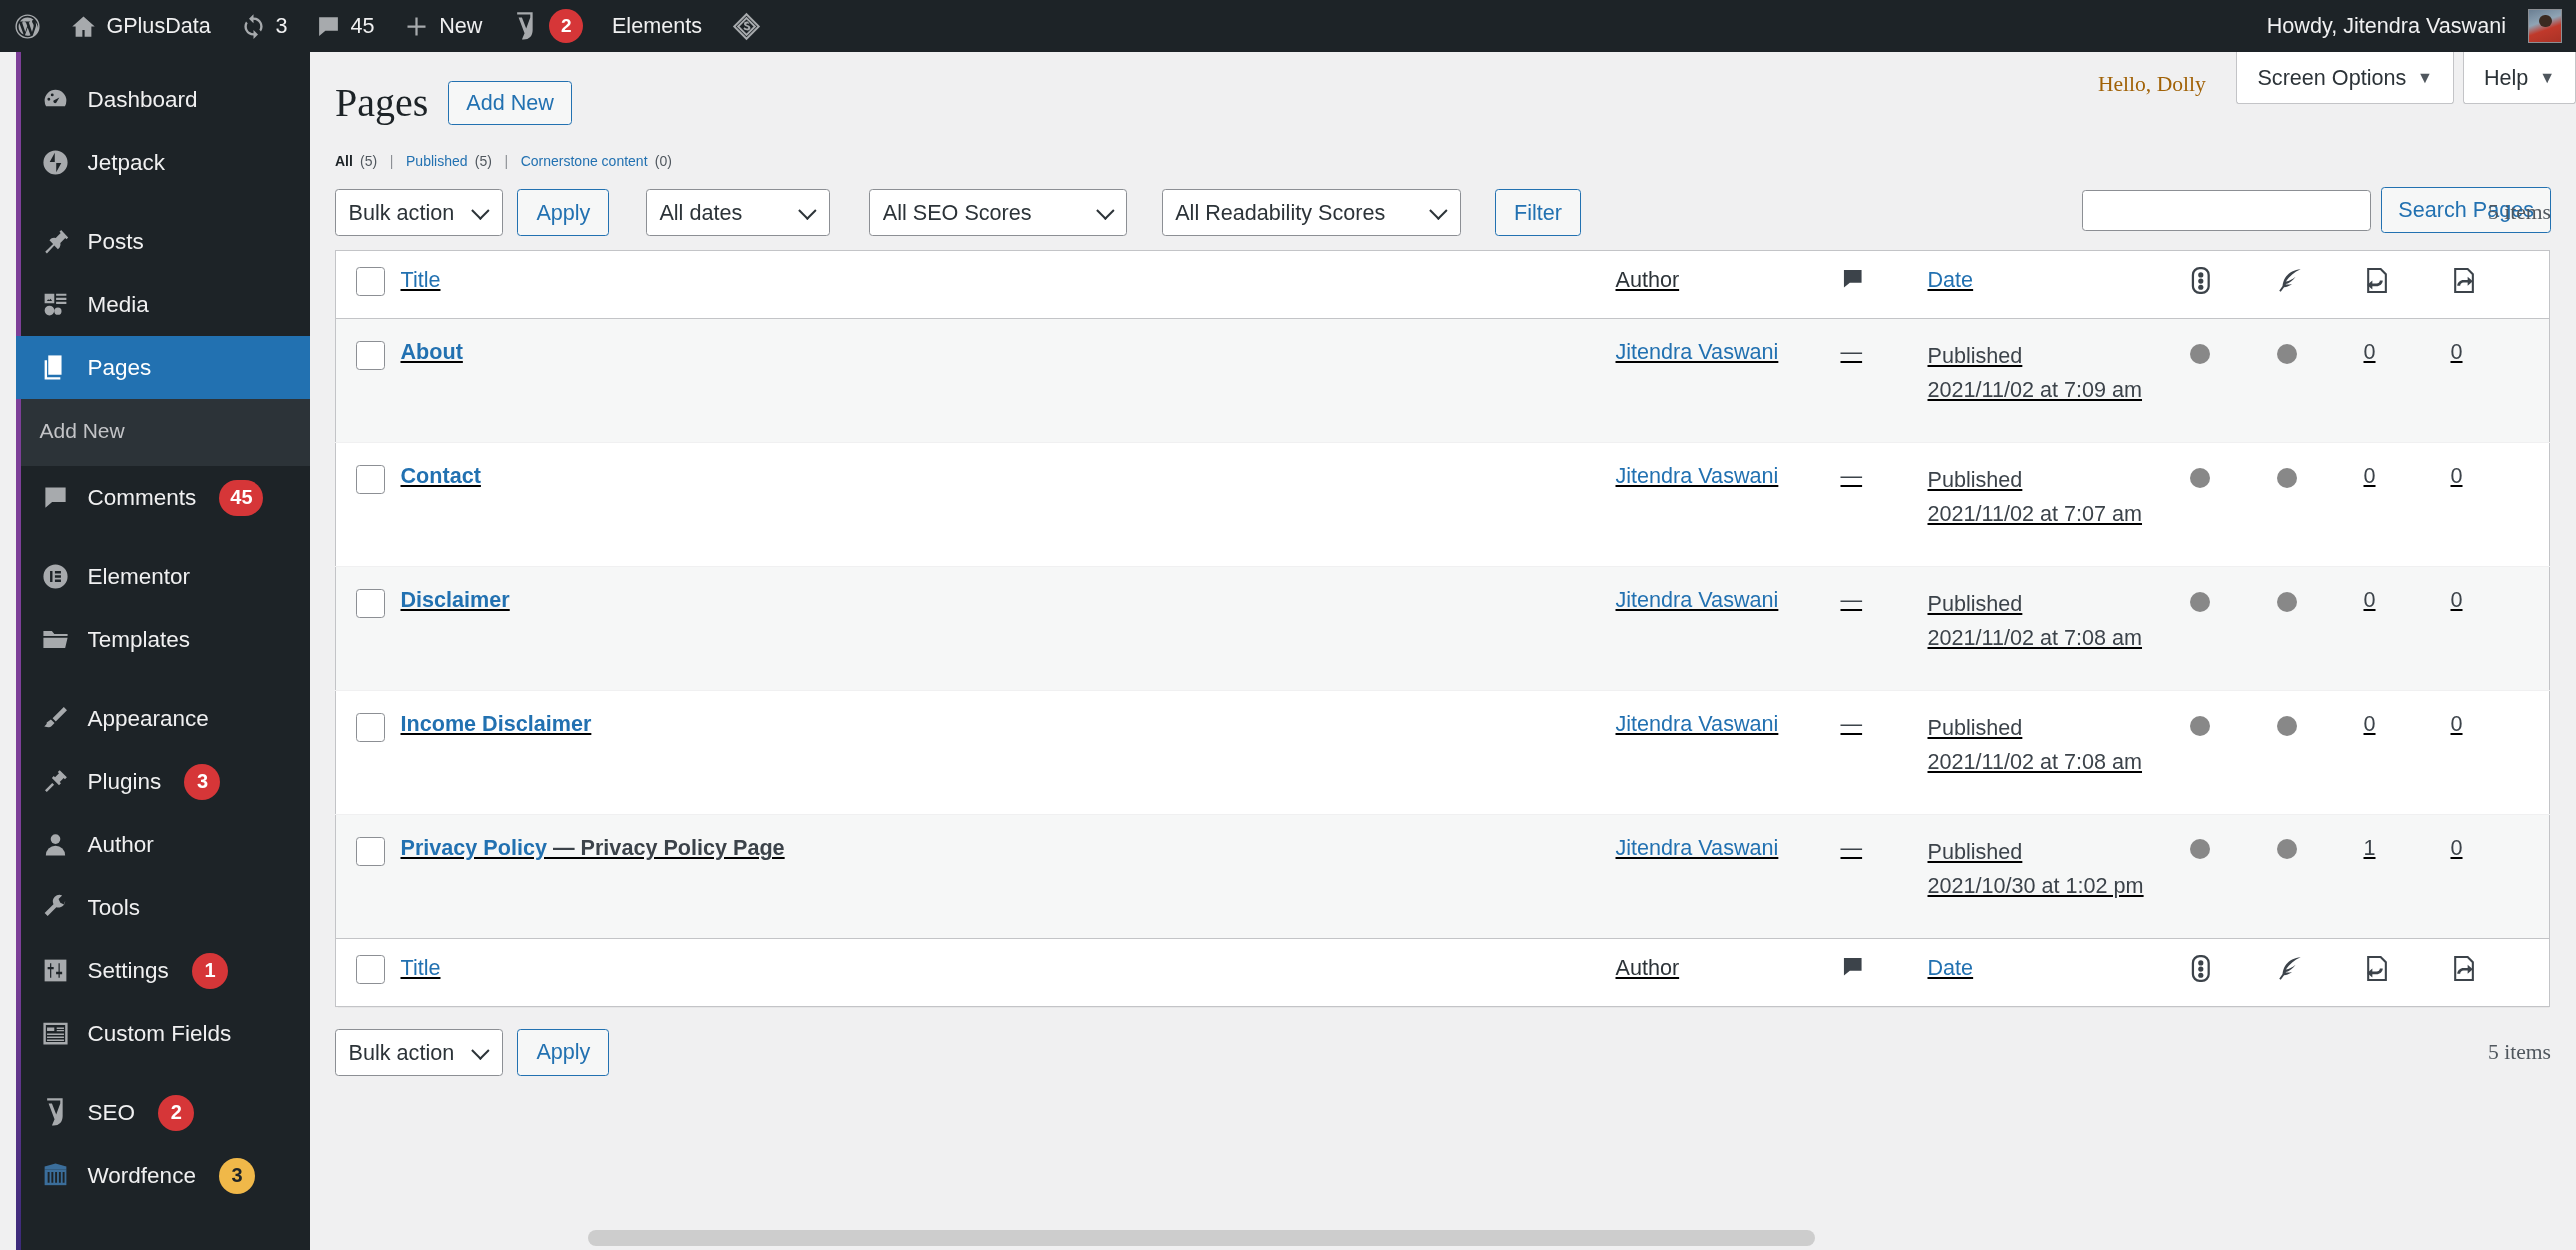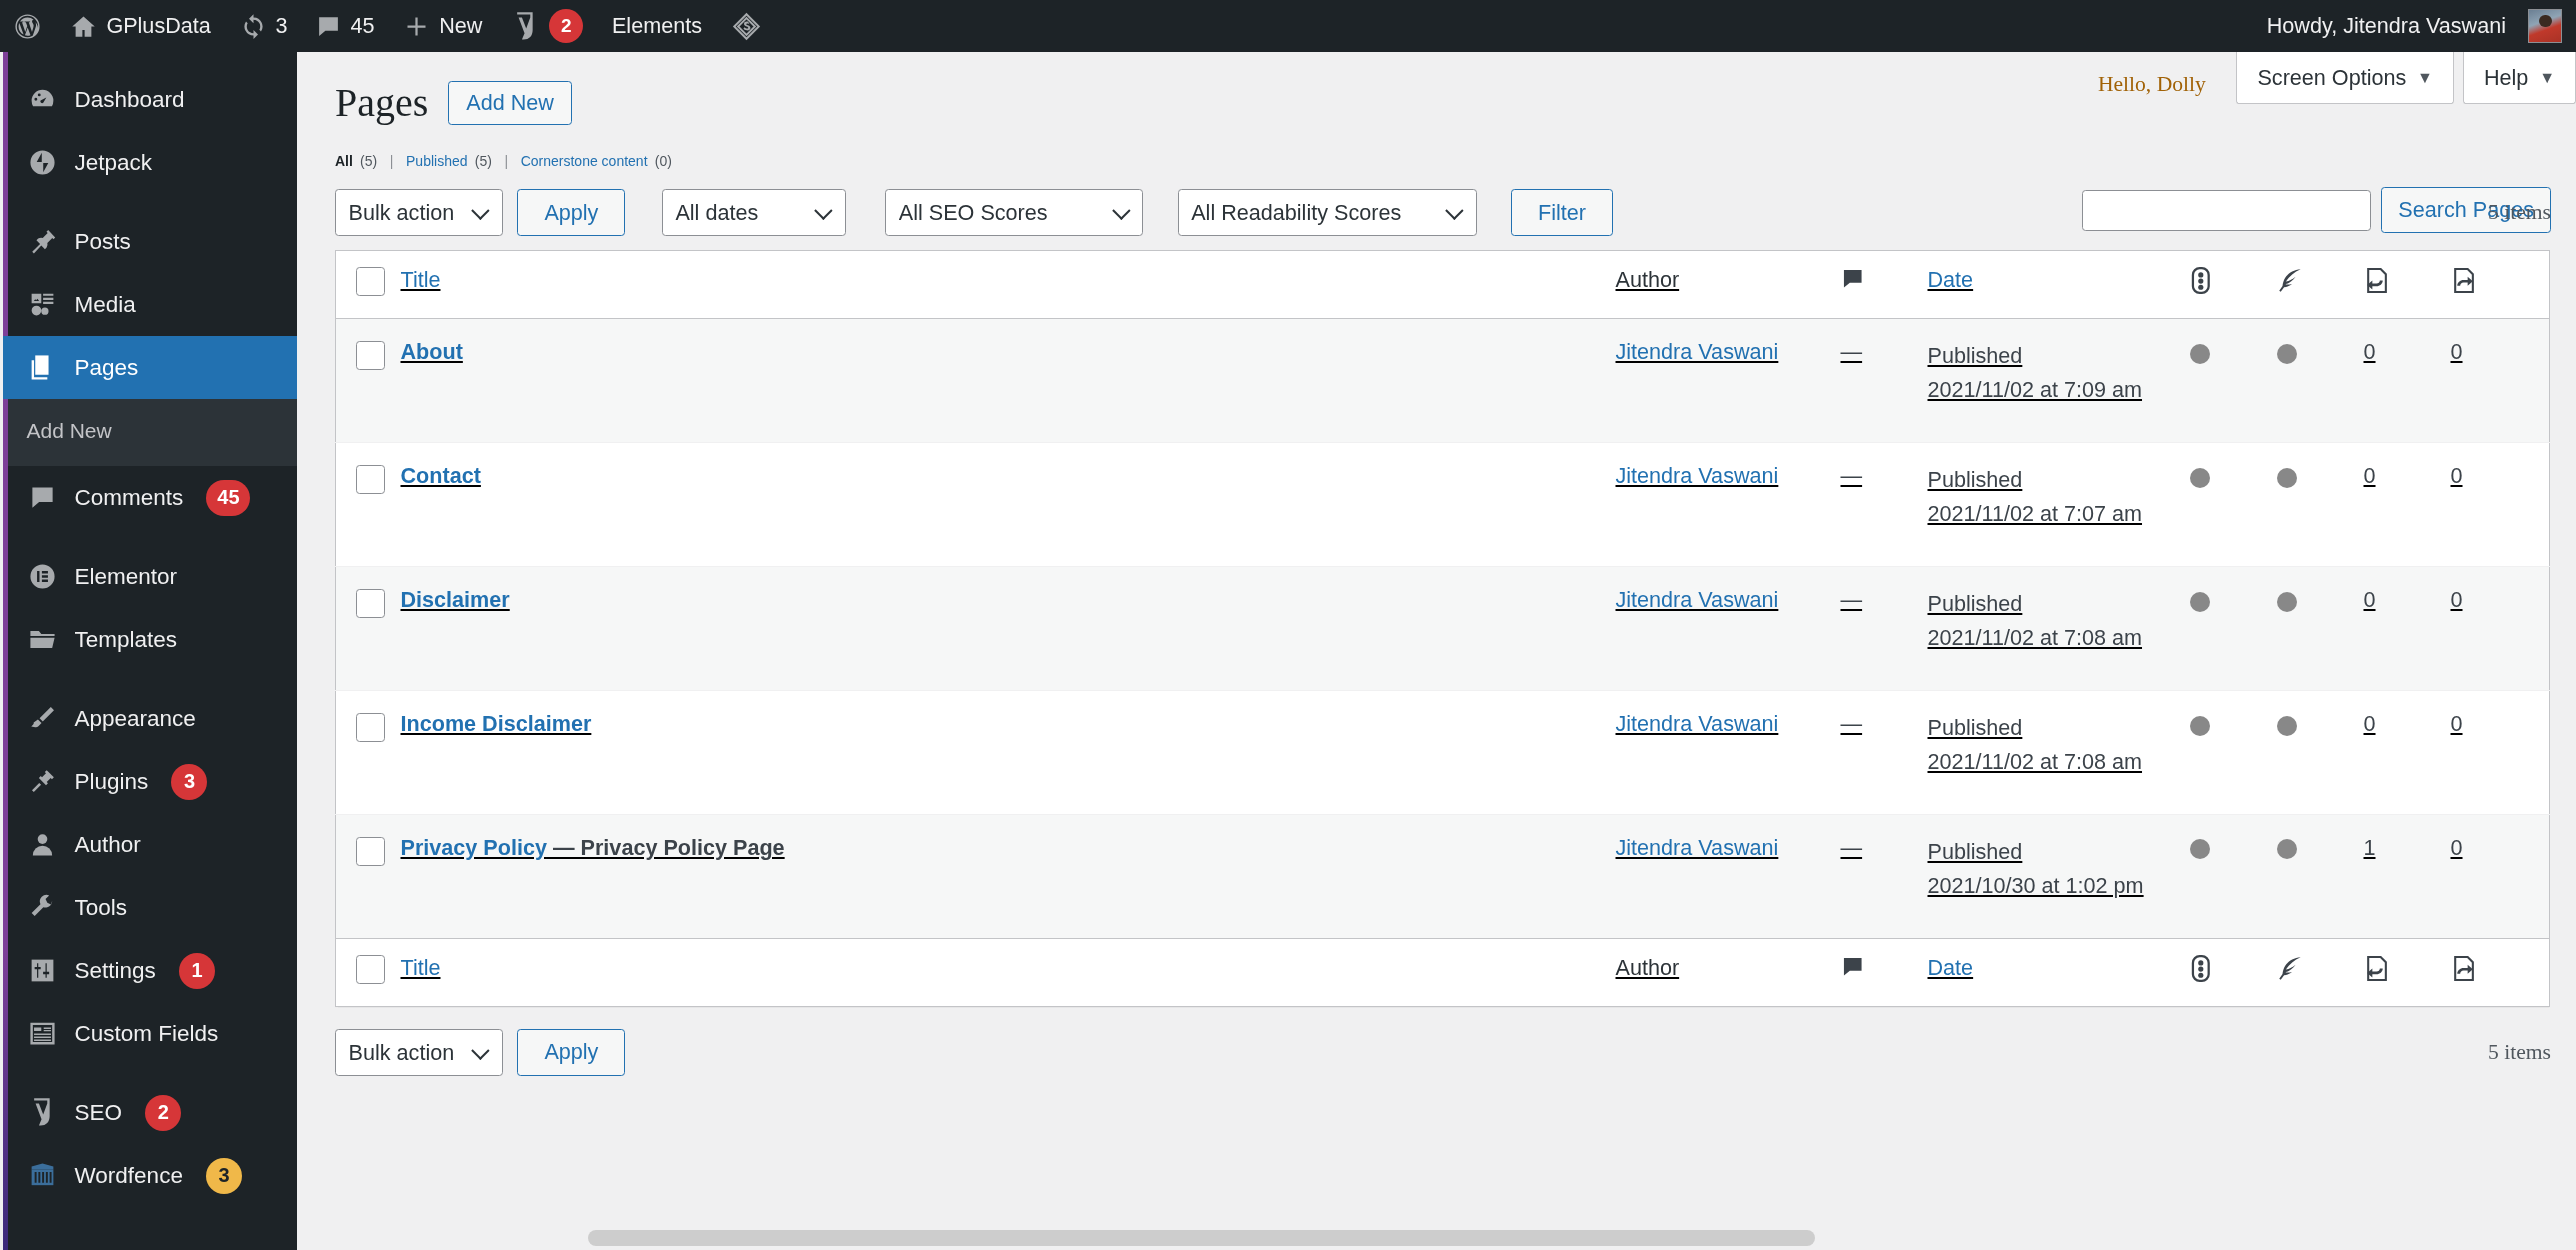--- a/index.html
+++ b/index.html
@@ -37,21 +37,21 @@
     background: linear-gradient(160deg,#6b7f93 0%,#8fa4b5 38%,#c0392b 60%,#a93226 100%);
     position: relative; overflow: hidden;
   }
   .avatar::before {
     content: ""; position: absolute; left: 10.8px; top: 4.5px;
     width: 12.6px; height: 12.6px; border-radius: 50%; background: #3b2a21;
   }
 
   
   #sidebar {
-    position: absolute; top: 52px; left: 3px; width: 294px; bottom: 0;
+    position: absolute; top: 52px; left: 16px; width: 294px; bottom: 0;
     background: #1d2327; z-index: 40; overflow: hidden;
   }
   #sidebar::before {
     content: ""; position: absolute; left: 0; top: 0; bottom: 0; width: 4.5px;
     background: linear-gradient(#7d3f98 0%, #7d3f98 75%, #3b2a7a 100%);
   }
   .menu-item {
     display: flex; align-items: center; gap: 16px;
     height: 63px; padding-left: 23.5px;
     color: #f0f0f1; font-size: 22.5px; position: relative;
@@ -155,21 +155,21 @@
     position: absolute; right: 16px; top: 50%; margin-top: -4.5px;
     width: 12.6px; height: 12.6px; pointer-events: none;
   }
   .select-wrap .chev::before {
     content: ""; display: block; width: 10.8px; height: 10.8px;
     border-right: 2.7px solid #2c3338; border-bottom: 2.7px solid #2c3338;
     transform: rotate(45deg) translate(-2.7px,-2.7px);
   }
   .wp-btn {
     border: 0.9px solid #2271b1; background: #f6f7f7; color: #2271b1;
-    border-radius: 3.6px; padding: 9px 26px; font-size: 21.6px; height: 47px;
+    border-radius: 3.6px; padding: 9px 18px; font-size: 21.6px; height: 47px;
   }
   .items-count {
     margin-left: auto; font-size: 21.6px; color: #50575e;
     font-family: "Liberation Serif", serif;
   }
 
   
   .wp-table {
     margin: 0 25px 0 41px; background: #fff;
     border: 0.9px solid #c3c4c7; border-radius: 0;

